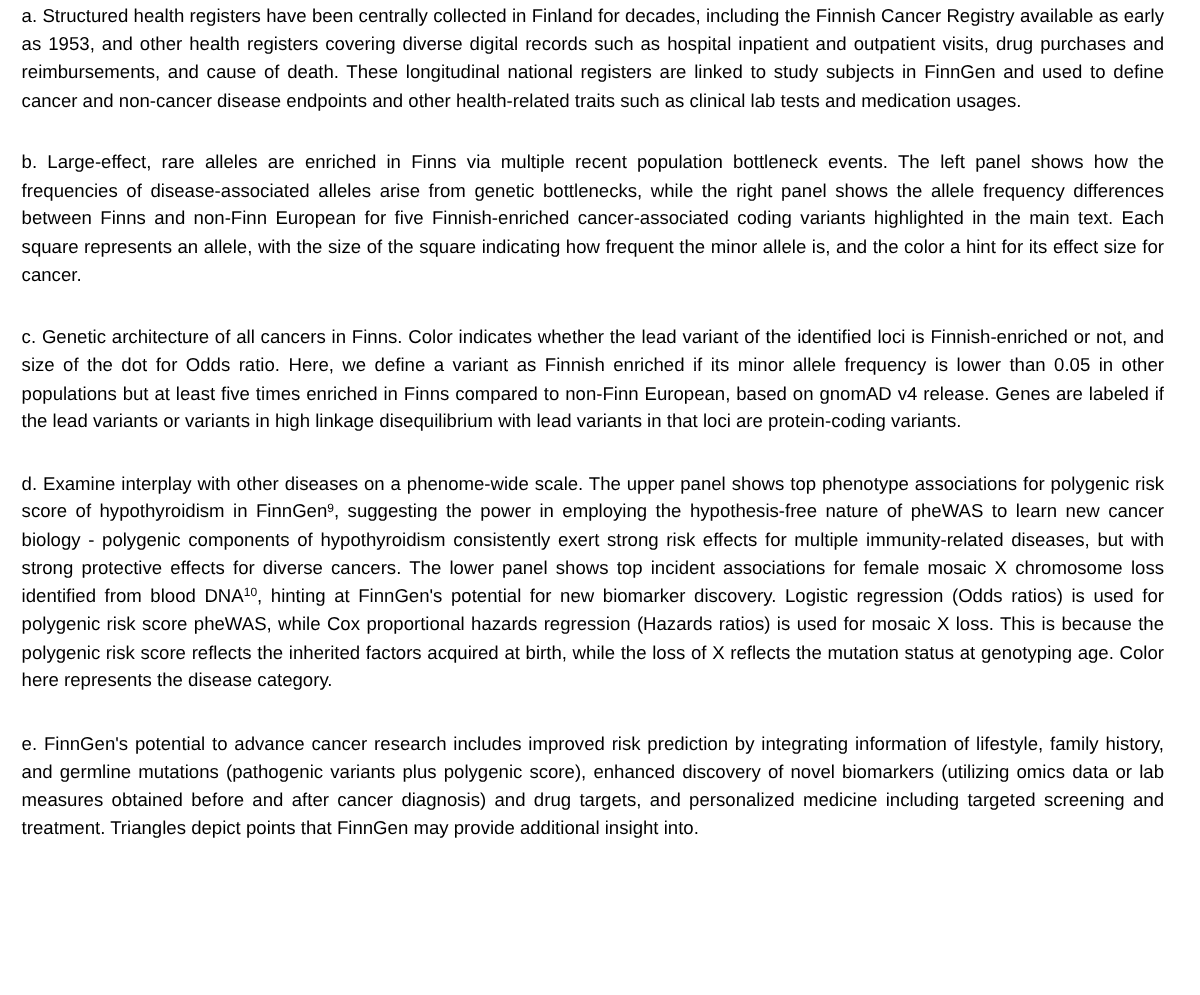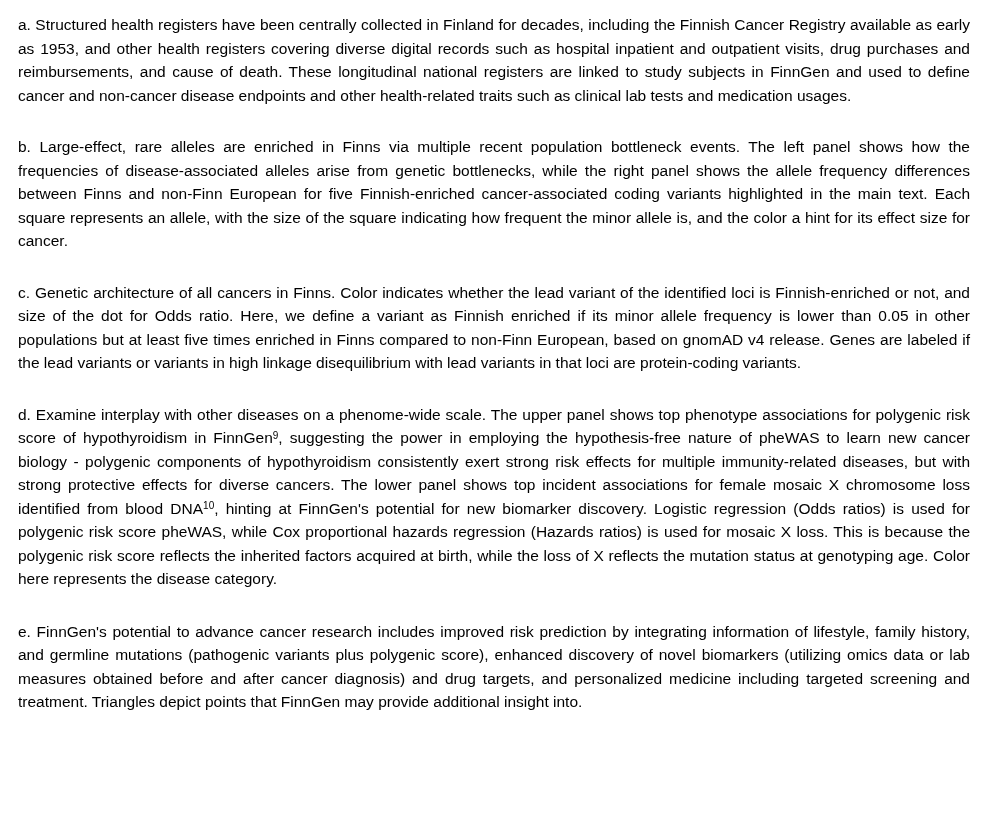--- a/index.html
+++ b/index.html
@@ -14,21 +14,21 @@
     font-family: "Liberation Sans", "DejaVu Sans", sans-serif;
     font-size: 15.5px;
     line-height: 23.5px;
     color: #000000;
     -webkit-font-smoothing: antialiased;
   }
   .caption-page {
     box-sizing: border-box;
     width: 1000px;
     height: 721px;
-    padding: 13px 30px 0 18px;
+    padding: 2px 30px 0 18px;
     text-align: justify;
   }
   .caption-paragraph {
     margin: 0 0 28px 0;
     text-align: justify;
   }
   .caption-paragraph:last-child {
     margin-bottom: 0;
     margin-top: 29px;
   }

